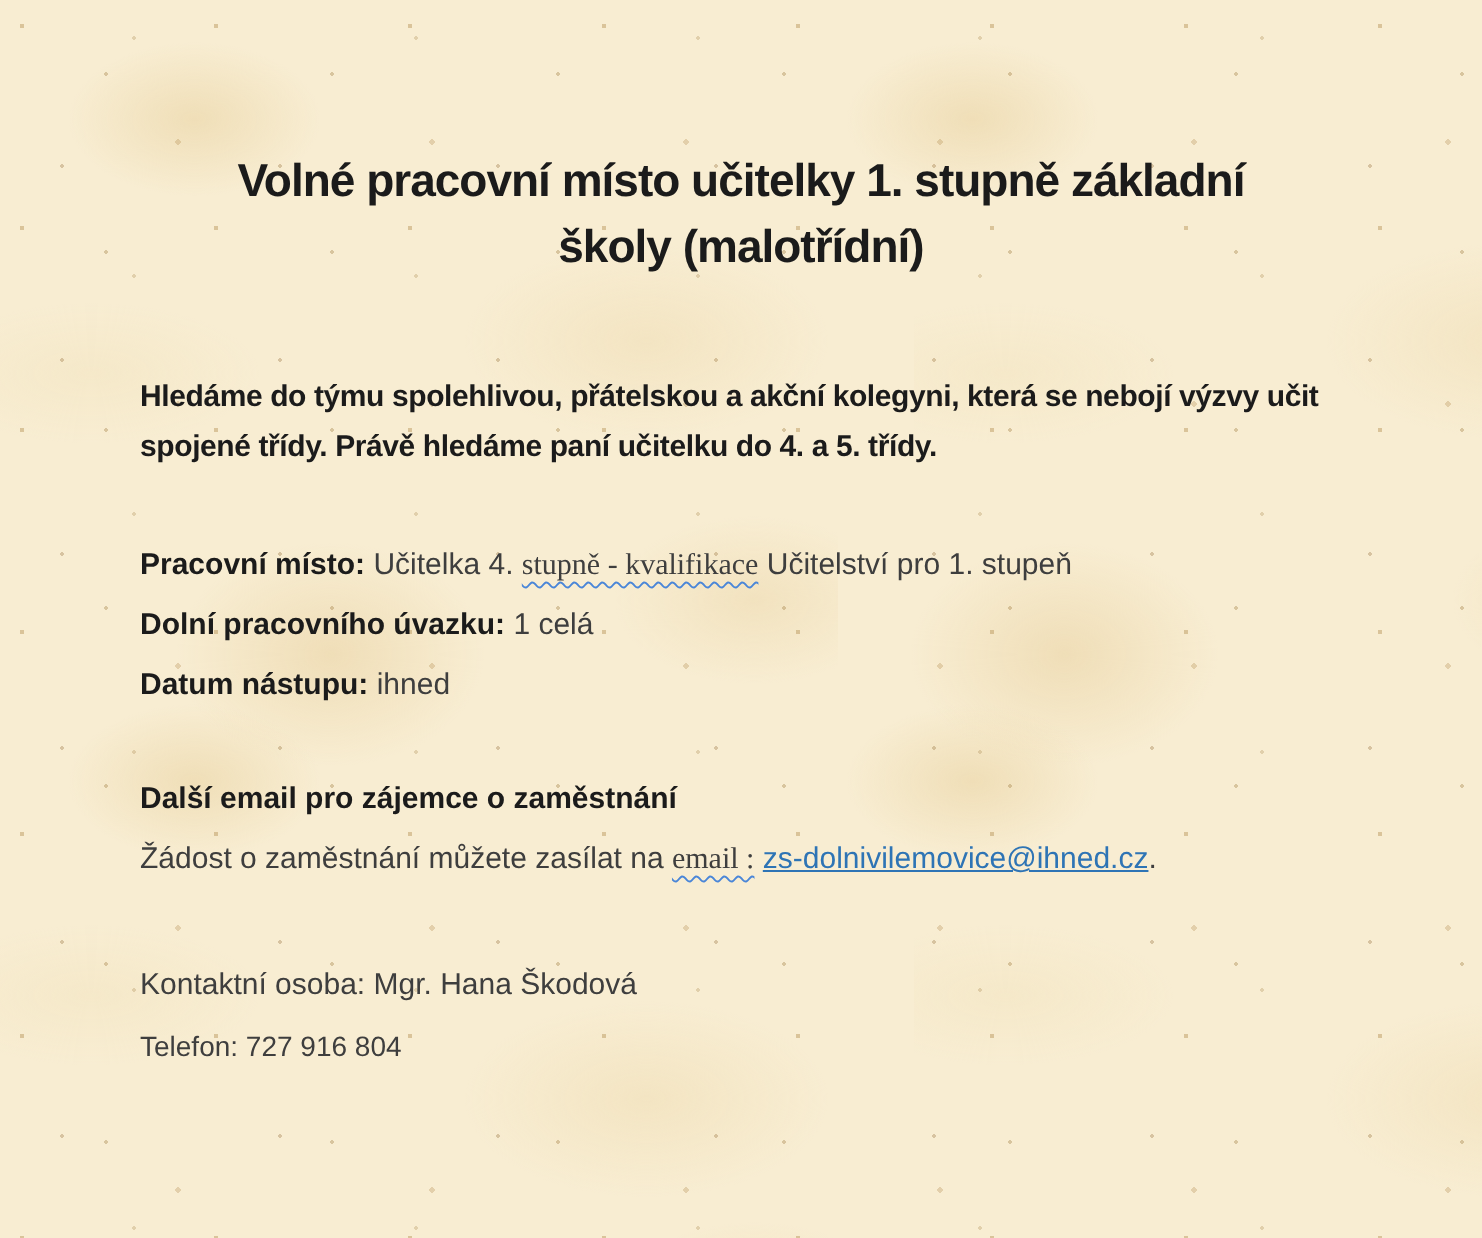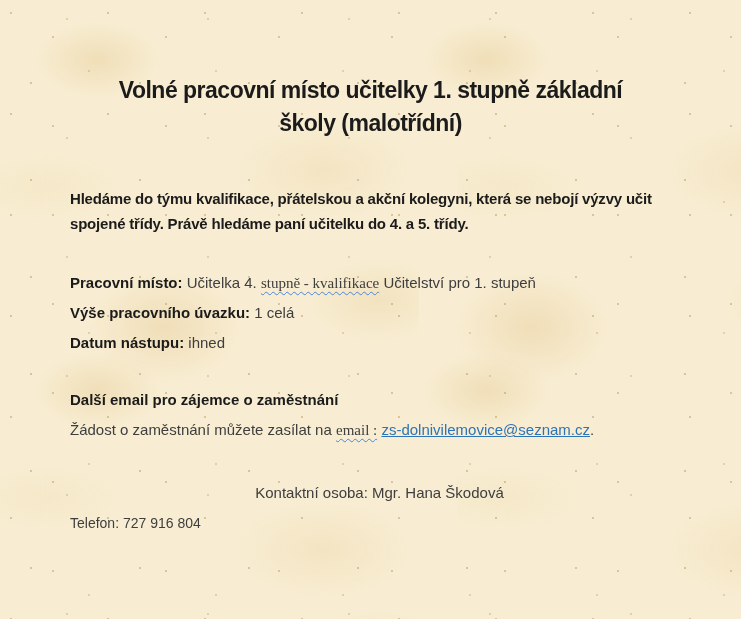--- a/index.html
+++ b/index.html
@@ -77,56 +77,56 @@
     color: #3e3e3e;
   }
 
   .email-link {
     color: #2e74b5;
     text-decoration: underline;
     text-decoration-thickness: 1px;
     cursor: pointer;
   }
 
-  .contact-person { margin-top: 33px; font-size: 15px; line-height: 30px; color: #3e3e3e; text-align: center; }
+  .contact-person { margin-top: 33px; font-size: 15px; line-height: 30px; color: #3e3e3e; }
   .phone          { font-size: 14px; line-height: 30px; color: #3e3e3e; }
 </style>
 </head>
 <body>
 
 <div class="page">
 
   <h1 class="title"><span>Volné pracovní místo učitelky 1. stupně základní</span><br><span>školy (malotřídní)</span></h1>
 
-  <p class="intro block"><span>Hledáme do týmu kvalifikace, přátelskou a akční kolegyni, která se nebojí výzvy učit</span><br><span>spojené třídy. Právě hledáme paní učitelku do 4. a 5. třídy.</span></p>
+  <p class="intro block"><span>Hledáme do týmu spolehlivou, přátelskou a akční kolegyni, která se nebojí výzvy učit</span><br><span>spojené třídy. Právě hledáme paní učitelku do 4. a 5. třídy.</span></p>
 
   <div class="fields block">
 
     <p class="field">
       <span class="label">Pracovní místo:</span>
       <span class="value"><span>Učitelka 4.</span>
         <span class="squiggle">stupně - kvalifikace</span>
         <span>Učitelství pro 1. stupeň</span></span>
     </p>
 
     <p class="field">
-      <span class="label">Výše pracovního úvazku:</span>
+      <span class="label">Dolní pracovního úvazku:</span>
       <span class="value">1 celá</span>
     </p>
 
 
     <p class="field">
       <span class="label">Datum nástupu:</span>
       <span class="value">ihned</span>
     </p>
 
   </div>
 
   <p class="section-heading block">Další email pro zájemce o zaměstnání</p>
 
   <p class="application block"><span>Žádost o zaměstnání můžete zasílat na</span>
     <span class="squiggle">email :</span>
-    <a class="email-link">zs-dolnivilemovice@seznam.cz</a><span>.</span></p>
+    <a class="email-link">zs-dolnivilemovice@ihned.cz</a><span>.</span></p>
 
   <p class="contact-person block">Kontaktní osoba: Mgr. Hana Škodová</p>
   <p class="phone block">Telefon: 727 916 804</p>
 
 </div>
 
 </body></html>

